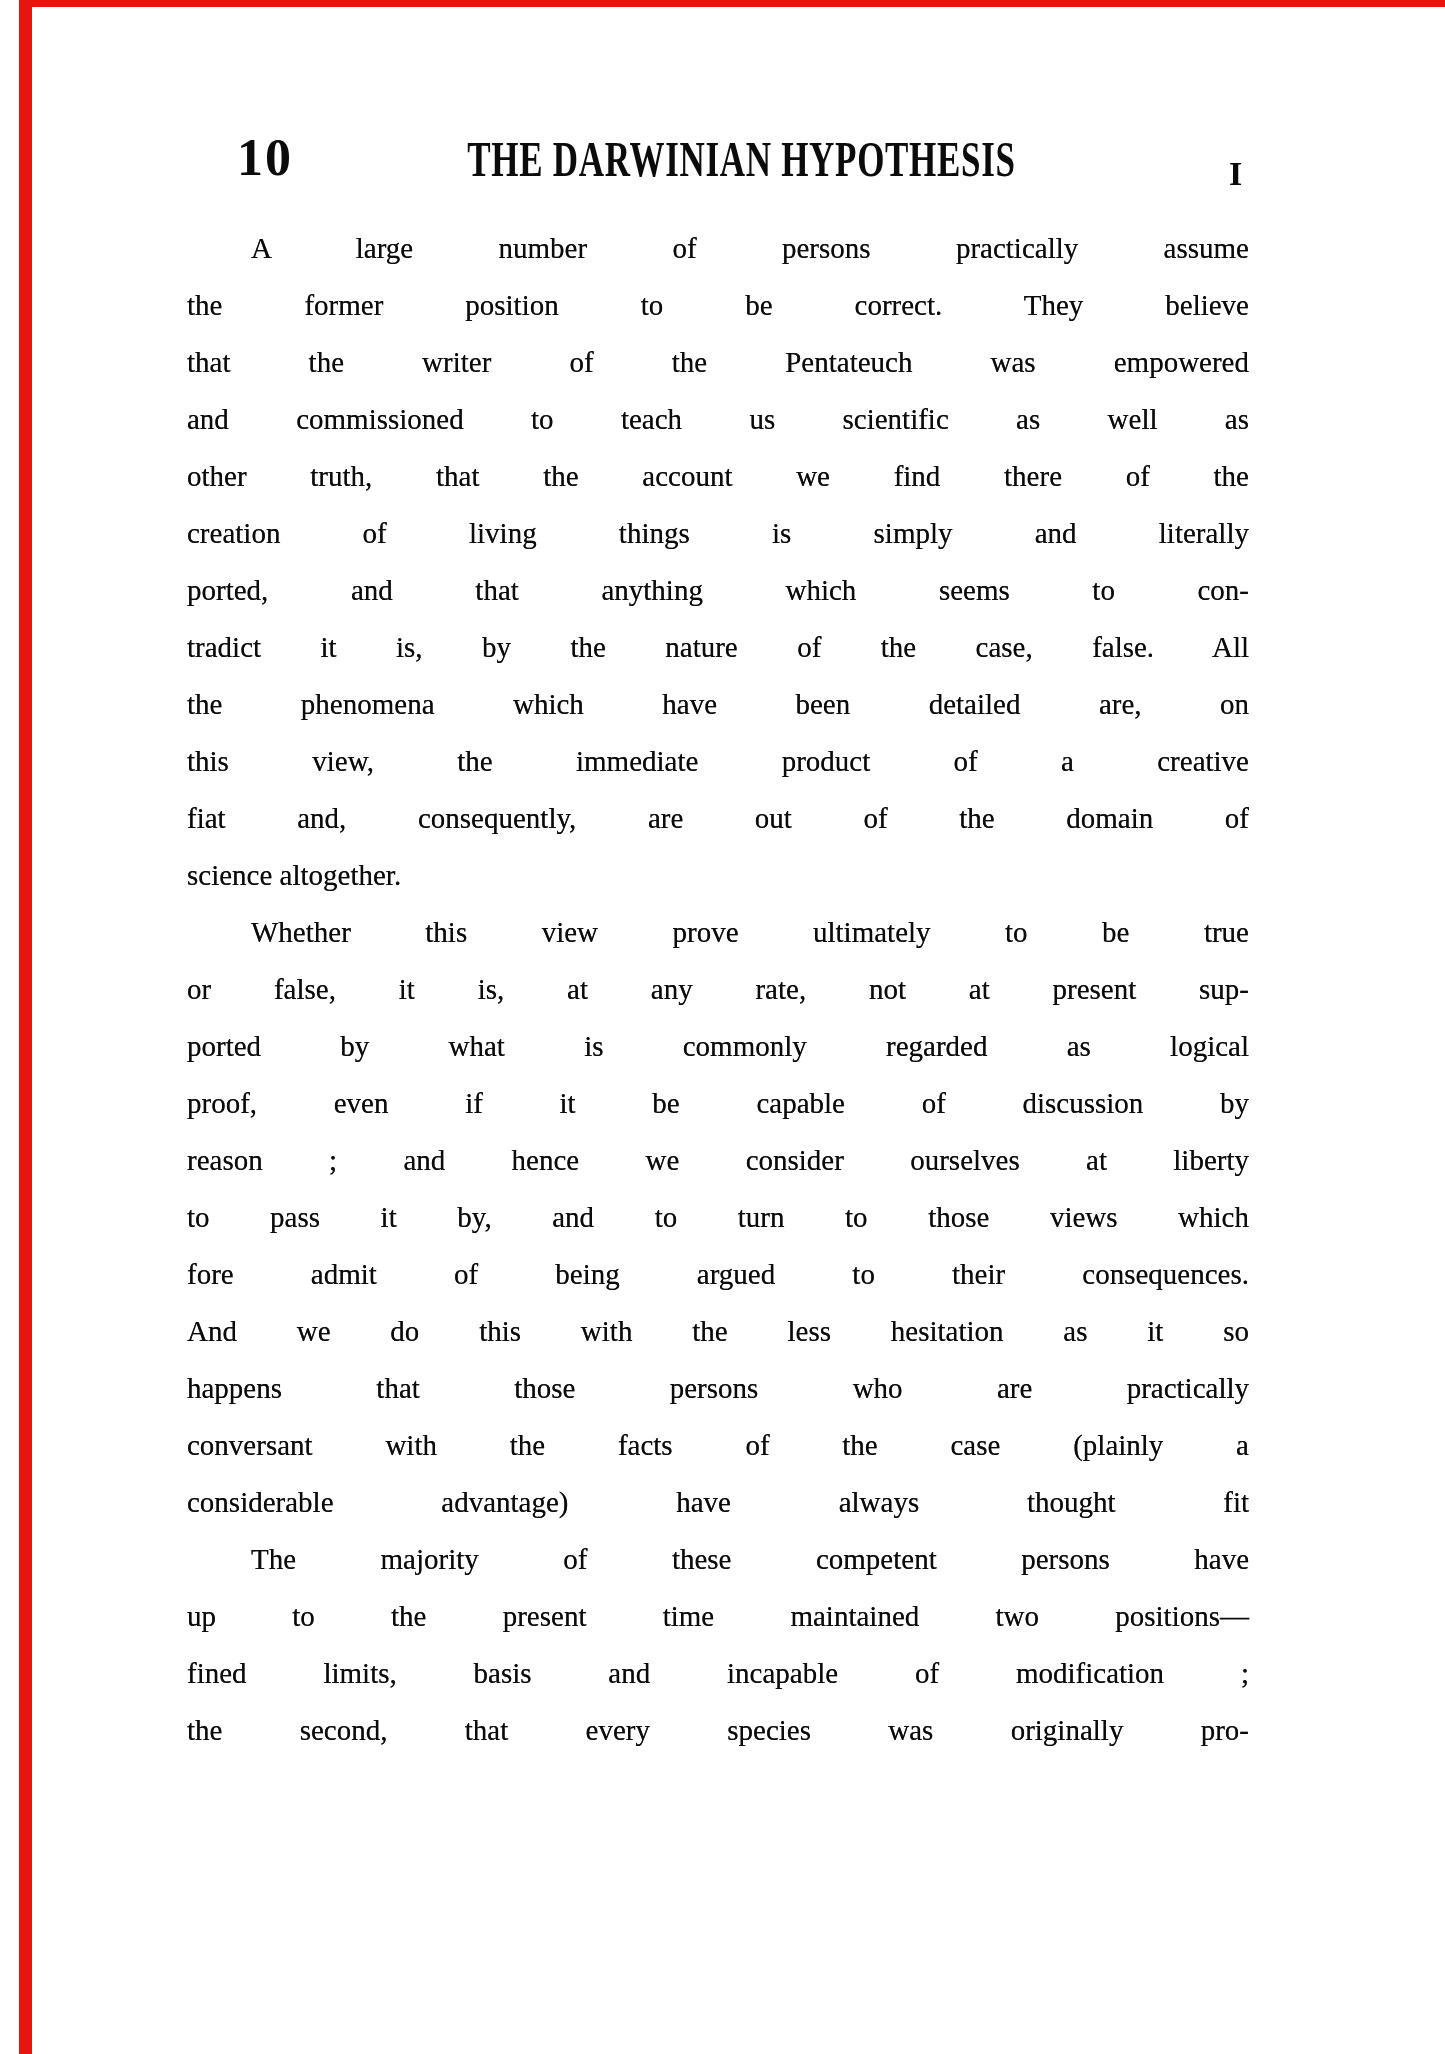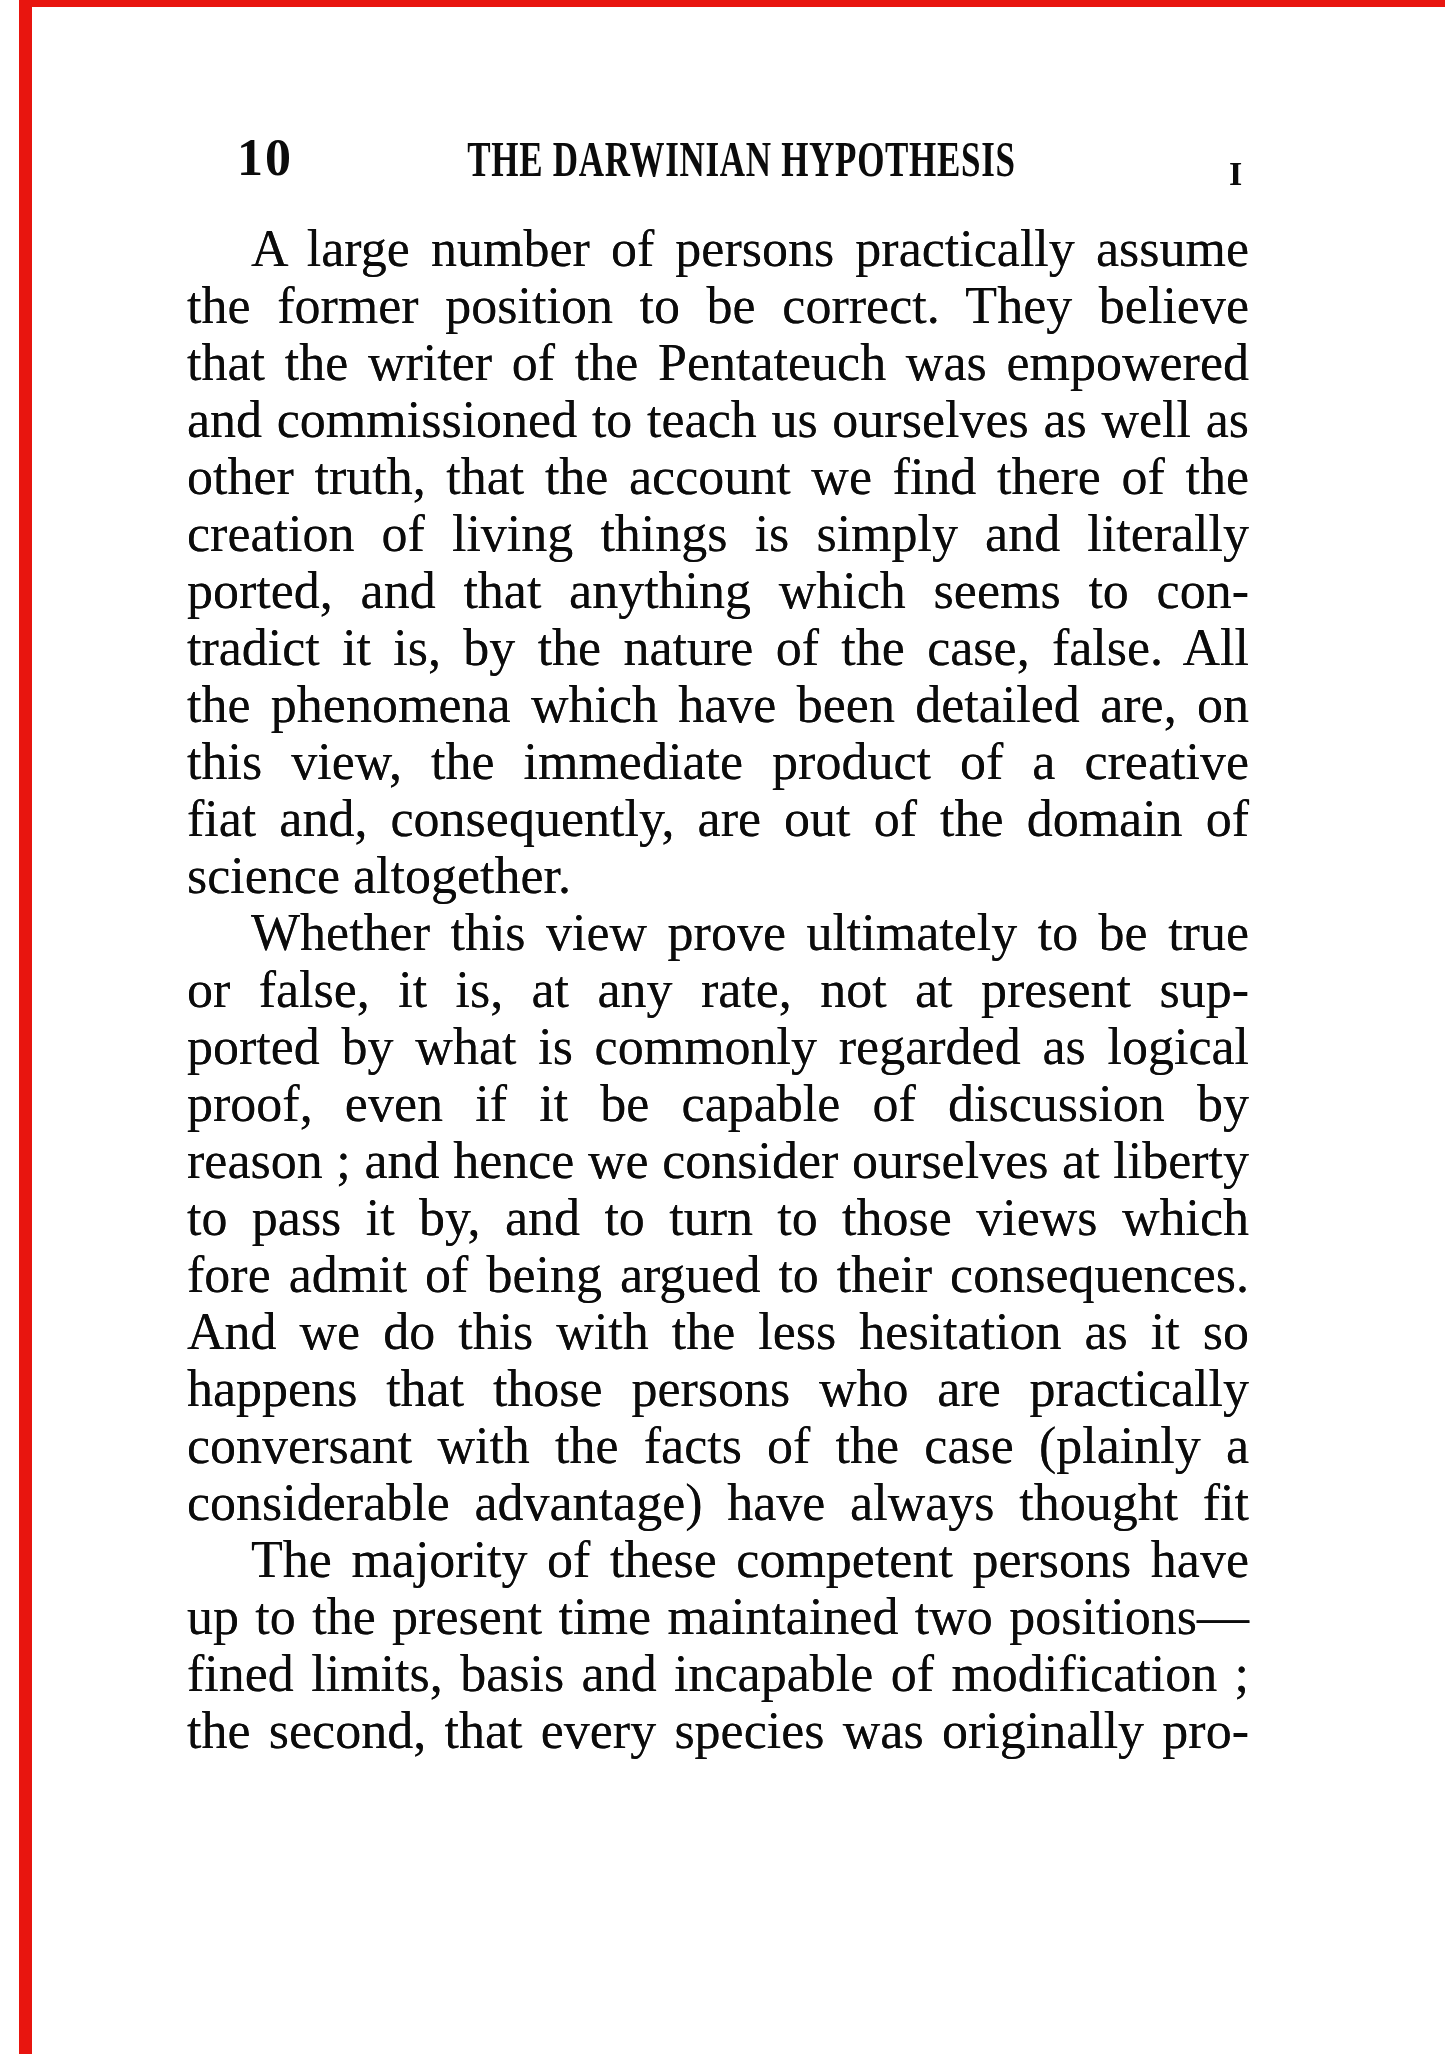--- a/index.html
+++ b/index.html
@@ -30,21 +30,21 @@
     transform:scaleX(0.70);
   }
   .chap{
     position:absolute;left:1210px;top:157px;
     font-size:34px;line-height:34px;font-weight:700;
   }
 
   
   .bodytext{
     position:absolute;left:168px;top:220px;width:1062px;
-    font-size:52px;line-height:57px;
+    font-size:29px;line-height:57px;
     text-shadow:0 0 0.6px rgba(0,0,0,0.75);
   }
   .line{
     text-align:justify;
     text-align-last:justify;
     height:57px;overflow:visible;
   }
   .line.endline{text-align-last:left;font-family:Liberation Serif, serif;}
   .line.indent{text-indent:64px;}
 </style>
@@ -59,21 +59,21 @@
     <span class="pgnum">10</span>
     <span class="rtitle">THE DARWINIAN HYPOTHESIS</span>
     <span class="chap">I</span>
   </header>
 
   <main class="bodytext" id="body-text">
       <div>
         <div class="line indent">A large number of persons practically assume</div>
         <div class="line">the former position to be correct.  They believe</div>
         <div class="line">that the writer of the Pentateuch was empowered</div>
-        <div class="line">and commissioned to teach us ourselves as well as</div>
+        <div class="line">and commissioned to teach us scientific as well as</div>
         <div class="line">other truth, that the account we find there of the</div>
         <div class="line">creation of living things is simply and literally</div>
         <div class="line">ported, and that anything which seems to con-</div>
         <div class="line">tradict it is, by the nature of the case, false.  All</div>
         <div class="line">the phenomena which have been detailed are, on</div>
         <div class="line">this view, the immediate product of a creative</div>
         <div class="line">fiat and, consequently, are out of the domain of</div>
         <div class="line endline">science altogether.</div>
       </div>
       <div>

